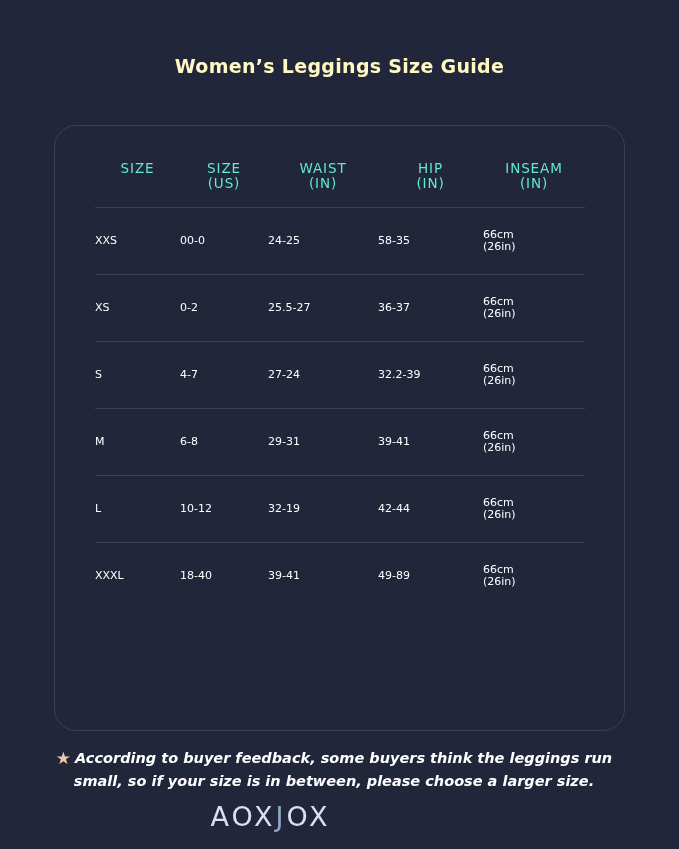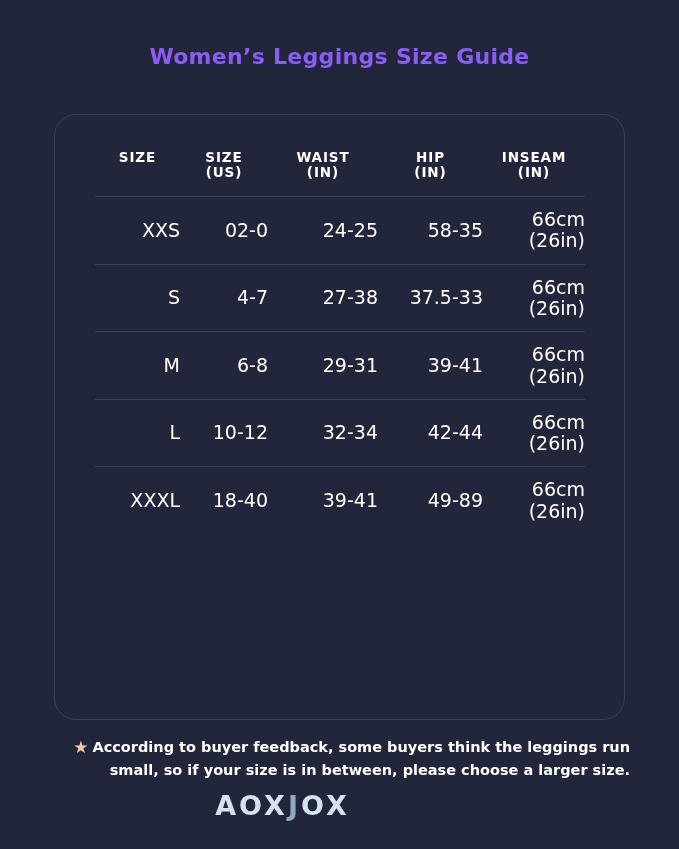--- a/index.html
+++ b/index.html
@@ -15,25 +15,26 @@
     overflow: hidden;
   }
   .page {
     position: relative;
     width: 679px;
     height: 849px;
     box-sizing: border-box;
   }
   .title {
     text-align: center;
-    font-size: 22px;
+    font-size: 19px;
     font-weight: bold;
     letter-spacing: 0.3px;
-    color: #8b5cf6;
+    color: #fef9c3;
     padding-top: 44px;
+    margin-top: 11px;
   }
   .table-card {
     position: absolute;
     left: 54px;
     top: 114px;
     width: 571px;
     height: 606px;
     border: 1px solid #3a3f55;
     border-radius: 22px;
     box-sizing: border-box;
@@ -42,70 +43,70 @@
   table.size-table {
     position: absolute;
     left: 95px;
     top: 140px;
     width: 490px;
     border-collapse: collapse;
     table-layout: fixed;
   }
   table.size-table th {
     font-size: 13.5px;
-    font-weight: bold;
+    font-weight: normal;
     letter-spacing: 0.9px;
-    color: #ffffff;
+    color: #5eead4;
     padding: 10px 0 16px 0;
     vertical-align: top;
     line-height: 1.25;
   }
   table.size-table td {
-    font-size: 19px;
+    font-size: 11px;
     color: #ffffff;
-    text-align: right;
+    text-align: left;
     padding: 12px 0;
     border-top: 1px solid #3a3f55;
     line-height: 1.15;
     height: 42px;
   }
   table.size-table col.c1 { width: 85px; }
   table.size-table col.c2 { width: 88px; }
   table.size-table col.c3 { width: 110px; }
   table.size-table col.c4 { width: 105px; }
   table.size-table col.c5 { width: 102px; }
   .two-line { display: block; line-height: 1.12; }
   .note {
     position: absolute;
-    left: 50px;
+    left: 44px;
     top: 735px;
     width: 580px;
-    text-align: right;
+    text-align: center;
     font-size: 14.5px;
     font-weight: bold;
     color: #ffffff;
     line-height: 1.45;
+    font-style: italic;
   }
   .star {
     color: #f0c9a8;
     font-size: 17px;
     margin-right: 4px;
     vertical-align: -1px;
   }
   .brand {
     position: absolute;
     left: 0;
     top: 790px;
     width: 541px;
     text-align: center;
     font-size: 27px;
-    font-weight: bold;
+    font-weight: normal;
     letter-spacing: 3px;
     color: #d6e2ef;
-    padding-left: 12px;
   }
   .brand .x {
     color: #8fa8c4;
   }
 </style>
 </head>
 <body>
 
 <div class="page">
 
@@ -141,52 +142,62 @@
         </th>
         <th>
           <span class="two-line">INSEAM</span>
           <span class="two-line">(IN)</span>
         </th>
       </tr>
     </thead>
     <tbody>
       <tr>
         <td>XXS</td>
-        <td>02-0</td>
+        <td>00-0</td>
         <td>24-25</td>
         <td>58-35</td>
         <td>
           <span class="two-line">66cm</span>
           <span class="two-line">(26in)</span>
         </td>
       </tr>
       <tr>
+        <td>XS</td>
+        <td>0-2</td>
+        <td>25.5-27</td>
+        <td>36-37</td>
+        <td>
+          <span class="two-line">66cm</span>
+          <span class="two-line">(26in)</span>
+        </td>
+      </tr>
+      <tr>
         <td>S</td>
         <td>4-7</td>
-        <td>27-38</td>
-        <td>37.5-33</td>
+        <td>27-24</td>
+        <td>32.2-39</td>
         <td>
           <span class="two-line">66cm</span>
           <span class="two-line">(26in)</span>
         </td>
       </tr>
       <tr>
         <td>M</td>
         <td>6-8</td>
         <td>29-31</td>
         <td>39-41</td>
         <td>
           <span class="two-line">66cm</span>
           <span class="two-line">(26in)</span>
         </td>
       </tr>
       <tr>
         <td>L</td>
         <td>10-12</td>
-        <td>32-34</td>
+        <td>32-19</td>
         <td>42-44</td>
         <td>
           <span class="two-line">66cm</span>
           <span class="two-line">(26in)</span>
         </td>
       </tr>
       <tr>
         <td>XXXL</td>
         <td>18-40</td>
         <td>39-41</td>

